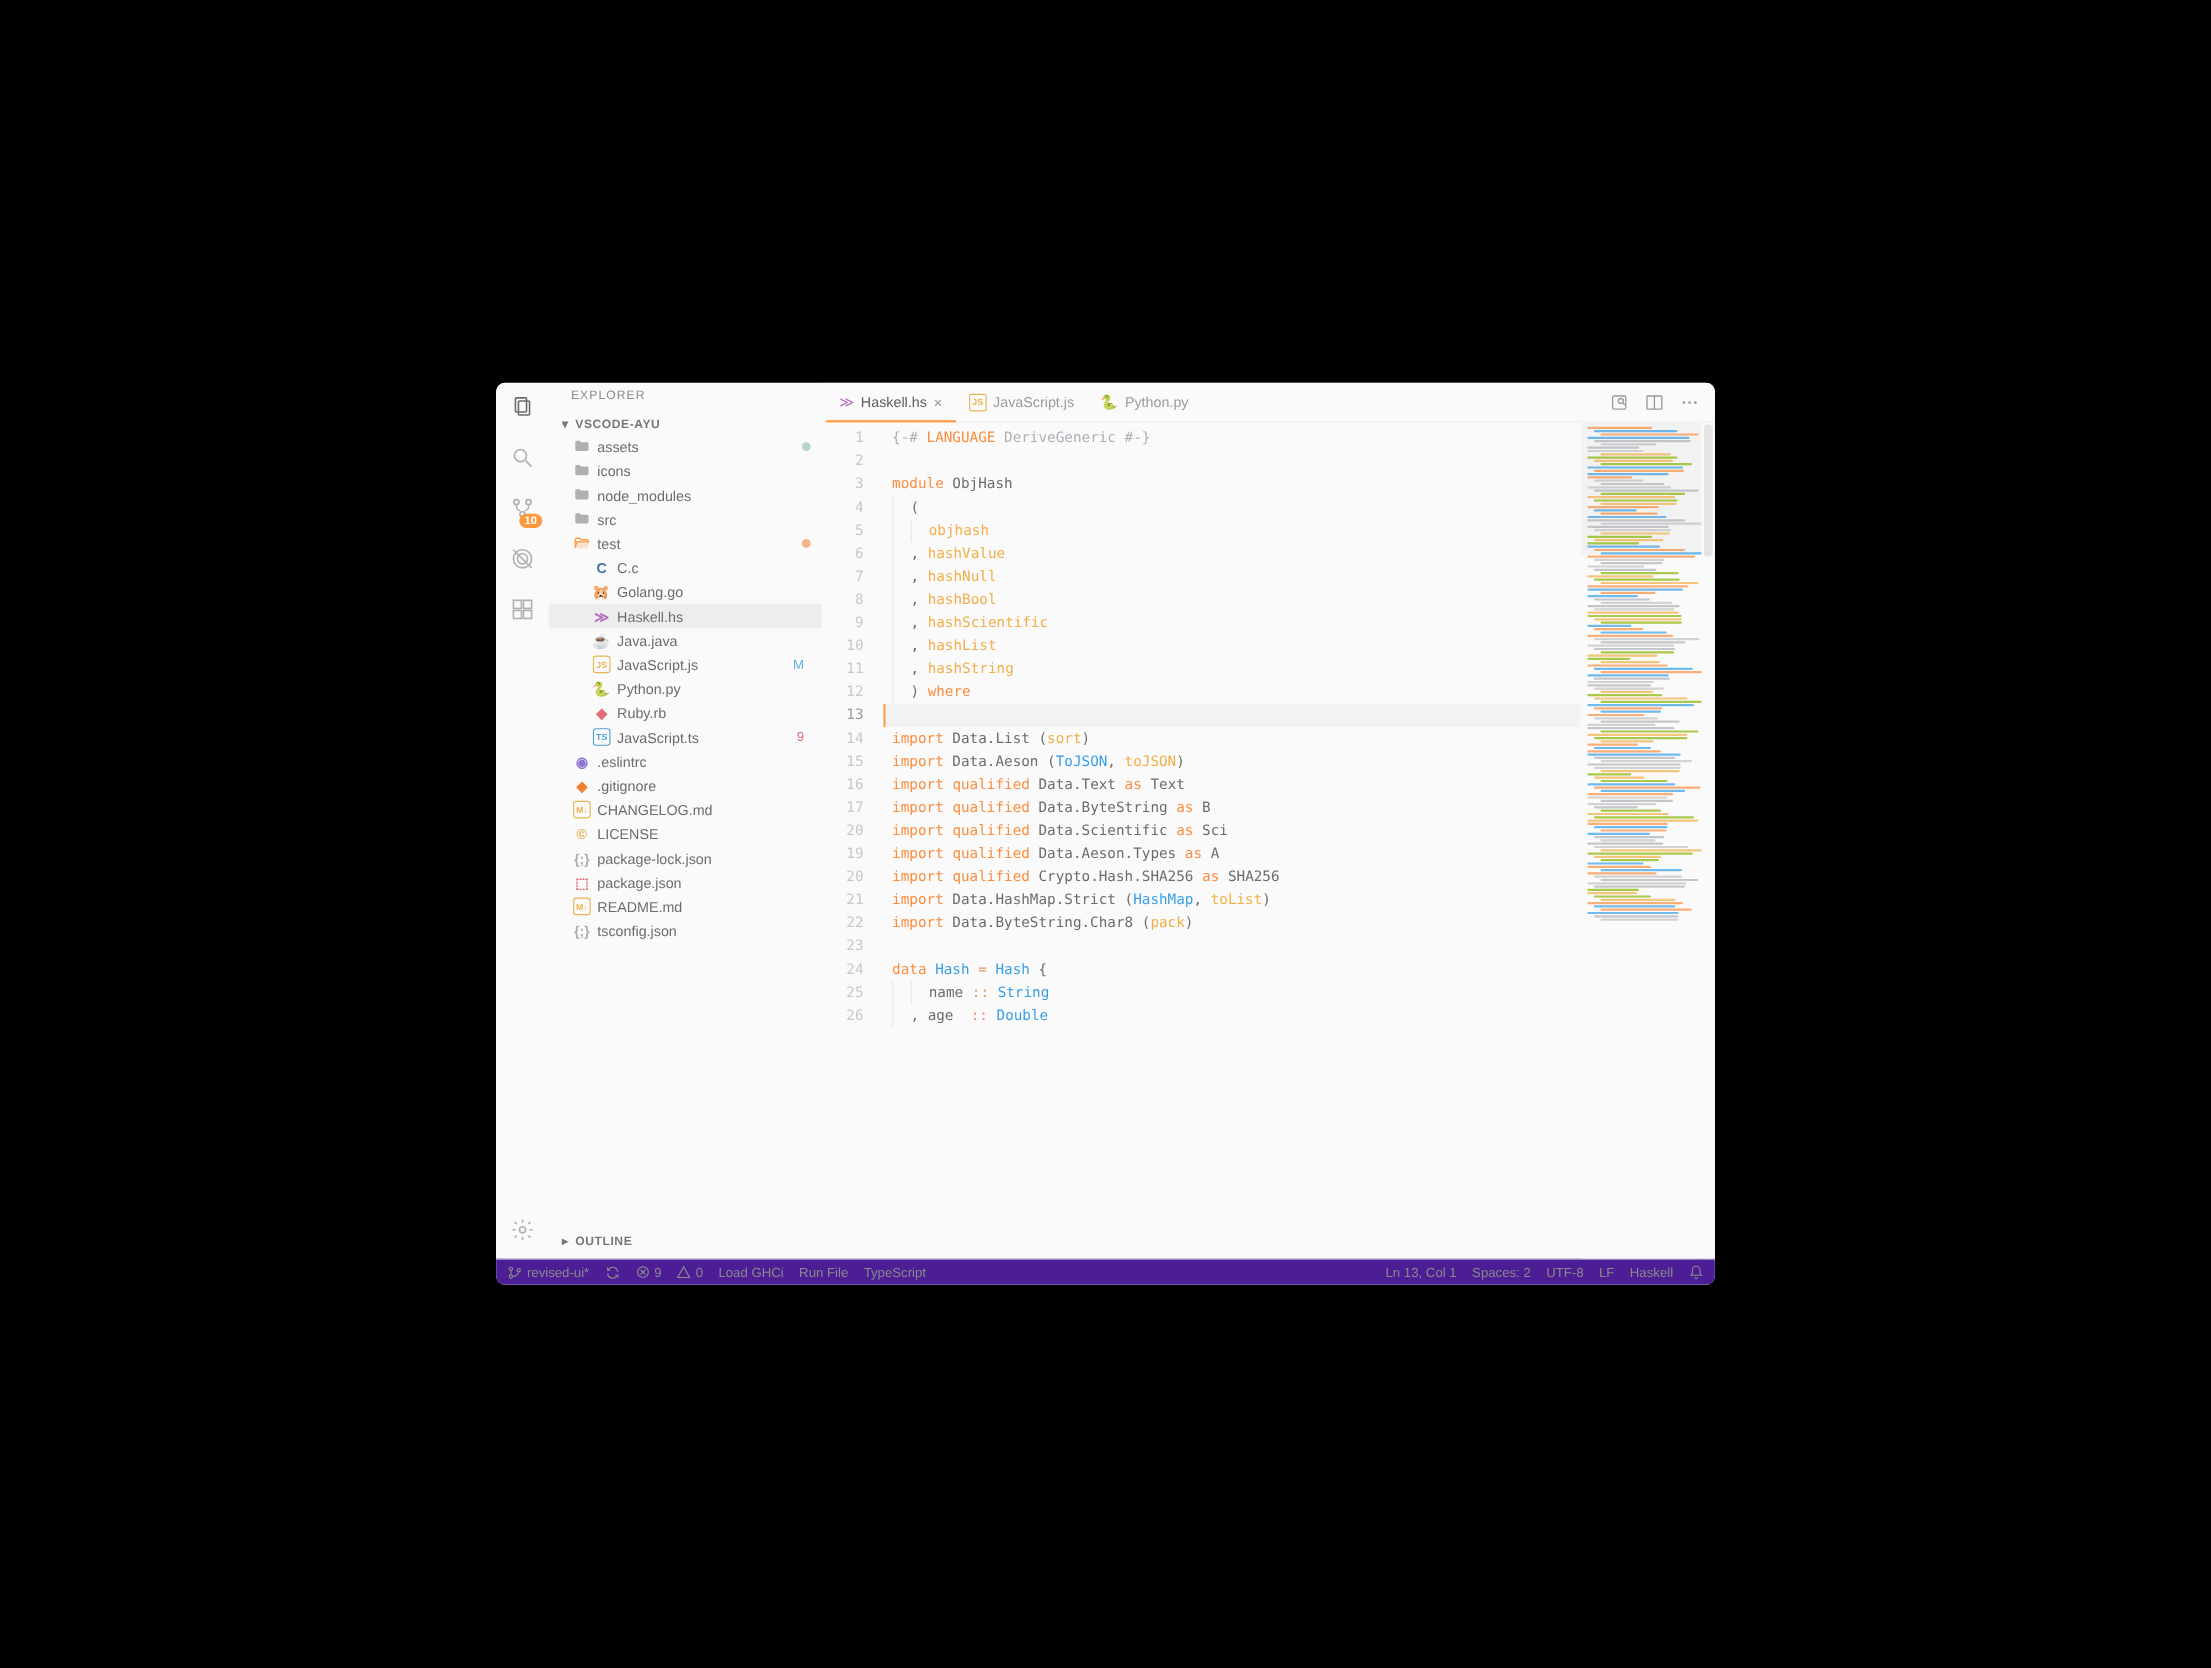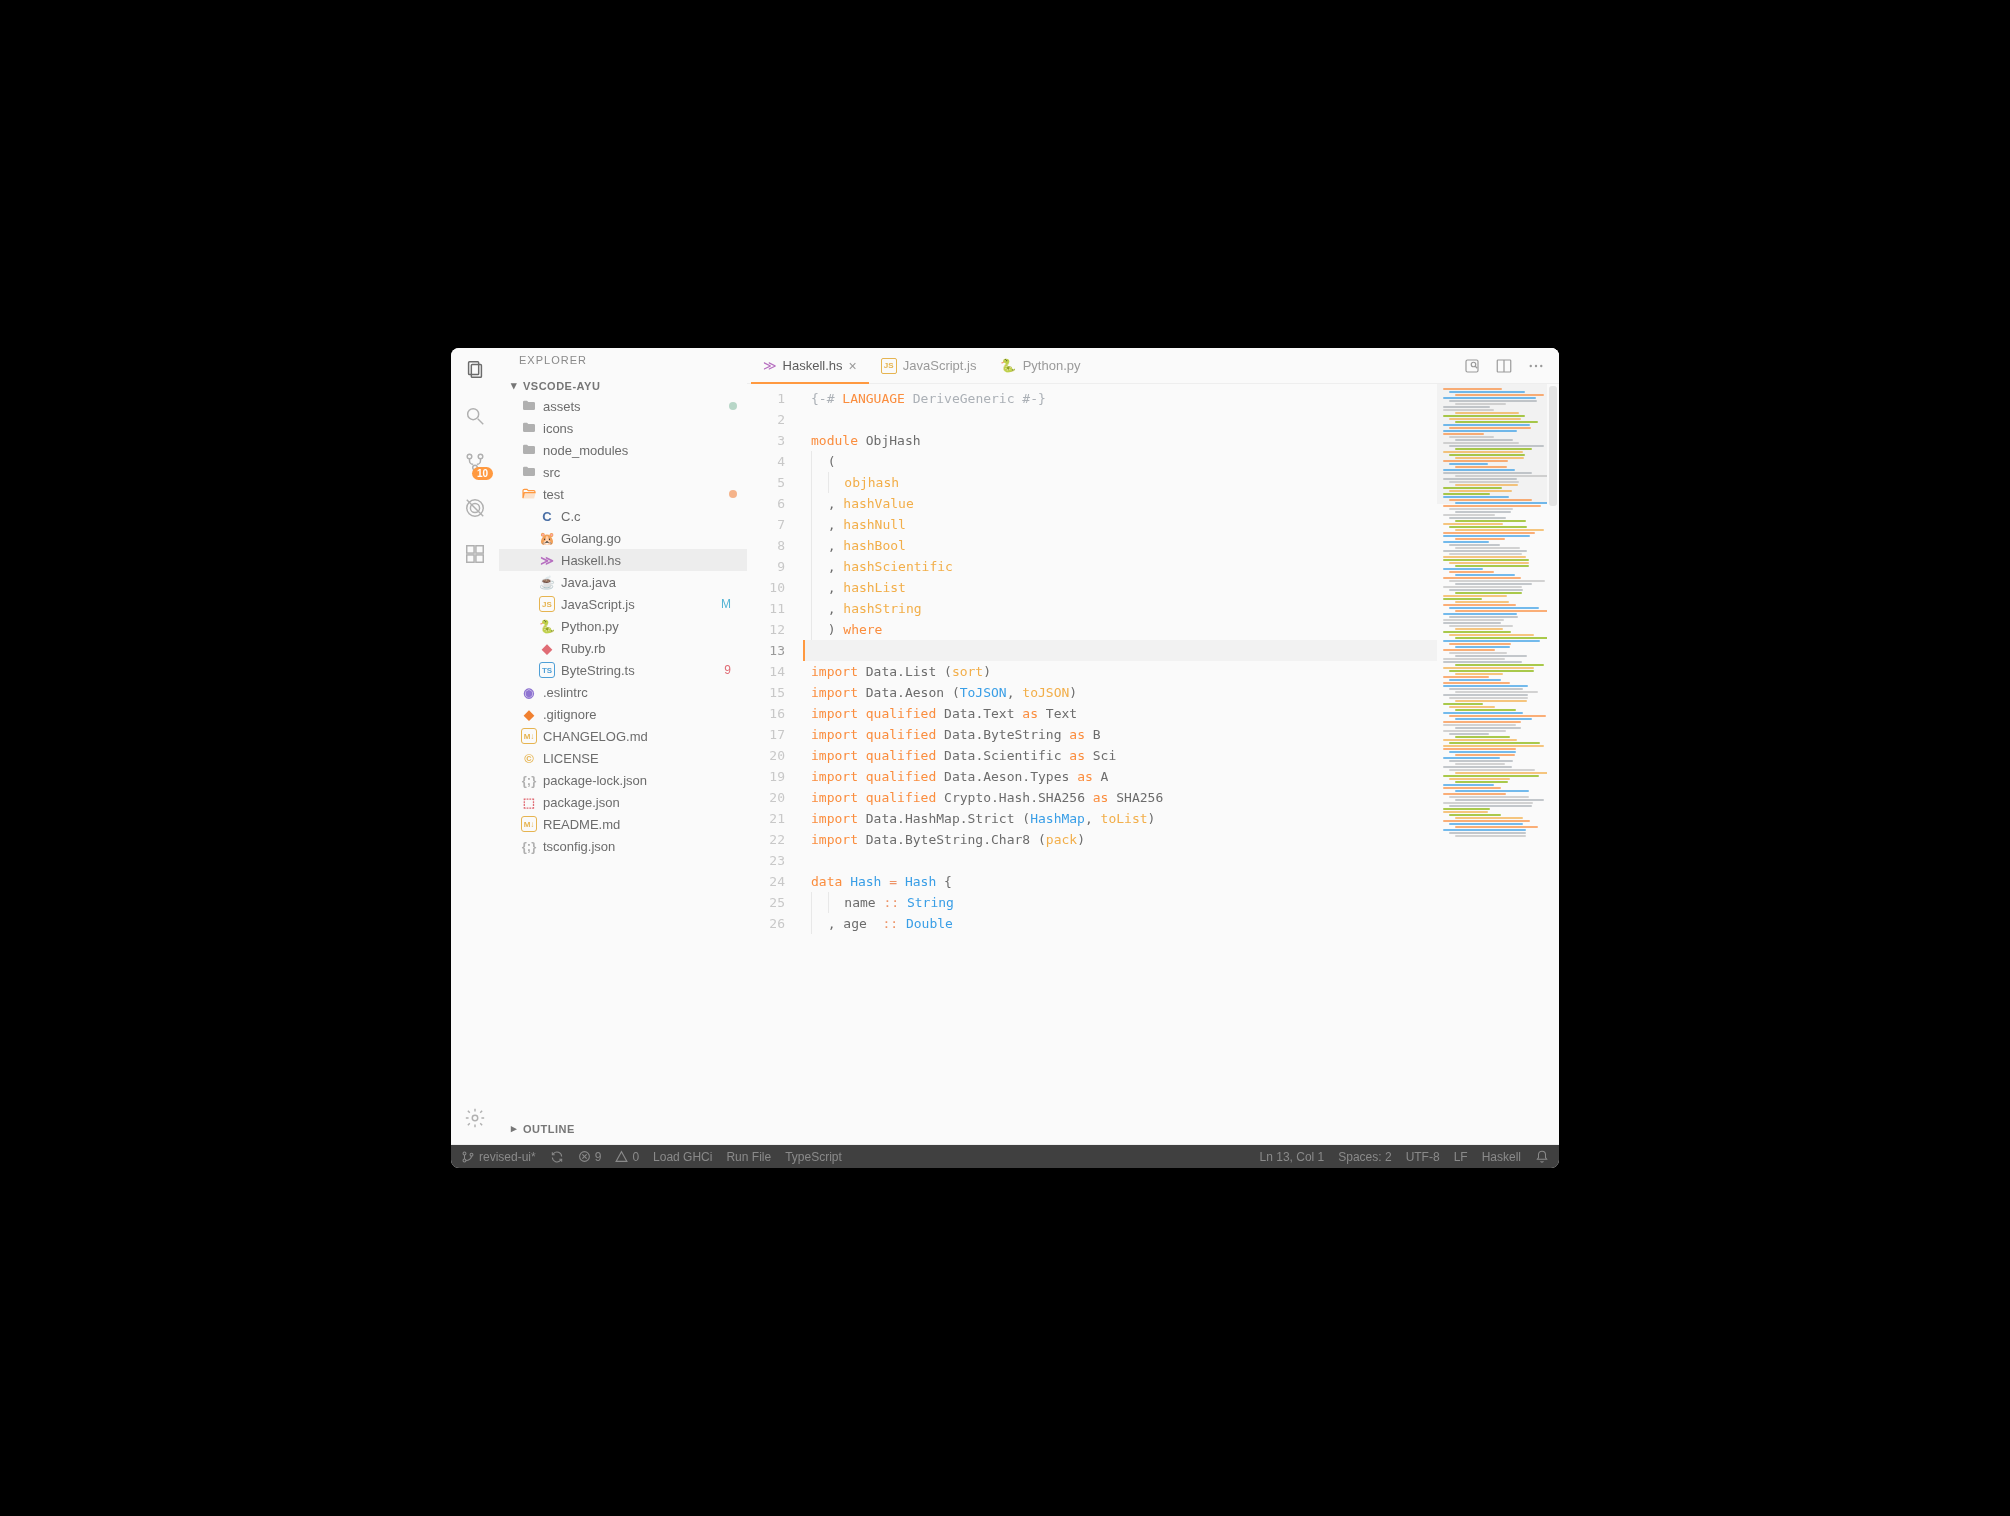--- a/index.html
+++ b/index.html
@@ -198,21 +198,21 @@
 }
 .minimap .mmblock { height:2px; margin-bottom:1px; border-radius:1px; }
 .mini-viewport {
   position:absolute; left:0; right:0; top:0; height:120px;
   background: rgba(0,0,0,0.03);
 }
 .scrollbar { width:12px; background:#fafafa; position:relative; }
 .scrollbar .thumb { position:absolute; top:2px; left:2px; right:2px; height:120px; background:#e4e4e4; border-radius:3px; }
 .statusbar {
   height: 24px;
-  background: #404040;
+  background: #4c1d95;
   border-top: 1px solid #eee;
   display: flex;
   align-items: center;
   font-size: 12px;
   color: #8a8a8a;
   padding: 0 10px;
   gap: 14px;
 }
 .statusbar .sb-item { display:flex; align-items:center; gap:4px; cursor:pointer; }
 .statusbar .spacer { flex:1; }
@@ -344,21 +344,21 @@
           <div class="tree-item indent-1">
             <span class="tree-icon" style="color:#d6b340;font-size:13px;">🐍</span>
             <span class="tree-label">Python.py</span>
           </div>
           <div class="tree-item indent-1">
             <span class="tree-icon" style="color:#e06c75;font-size:13px;">◆</span>
             <span class="tree-label">Ruby.rb</span>
           </div>
           <div class="tree-item indent-1">
             <span class="tree-icon" style="border:1.5px solid #4f9fd6;color:#4f9fd6;font-size:8px;">TS</span>
-            <span class="tree-label">ByteString.ts</span>
+            <span class="tree-label">JavaScript.ts</span>
             <span class="tree-badge" style="color:#e06c75">9</span>
           </div>
           <div class="tree-item indent-0">
             <span class="tree-icon" style="color:#8f74d1;font-size:13px;">◉</span>
             <span class="tree-label">.eslintrc</span>
           </div>
           <div class="tree-item indent-0">
             <span class="tree-icon" style="color:#f08030;font-size:13px;">◆</span>
             <span class="tree-label">.gitignore</span>
           </div>

